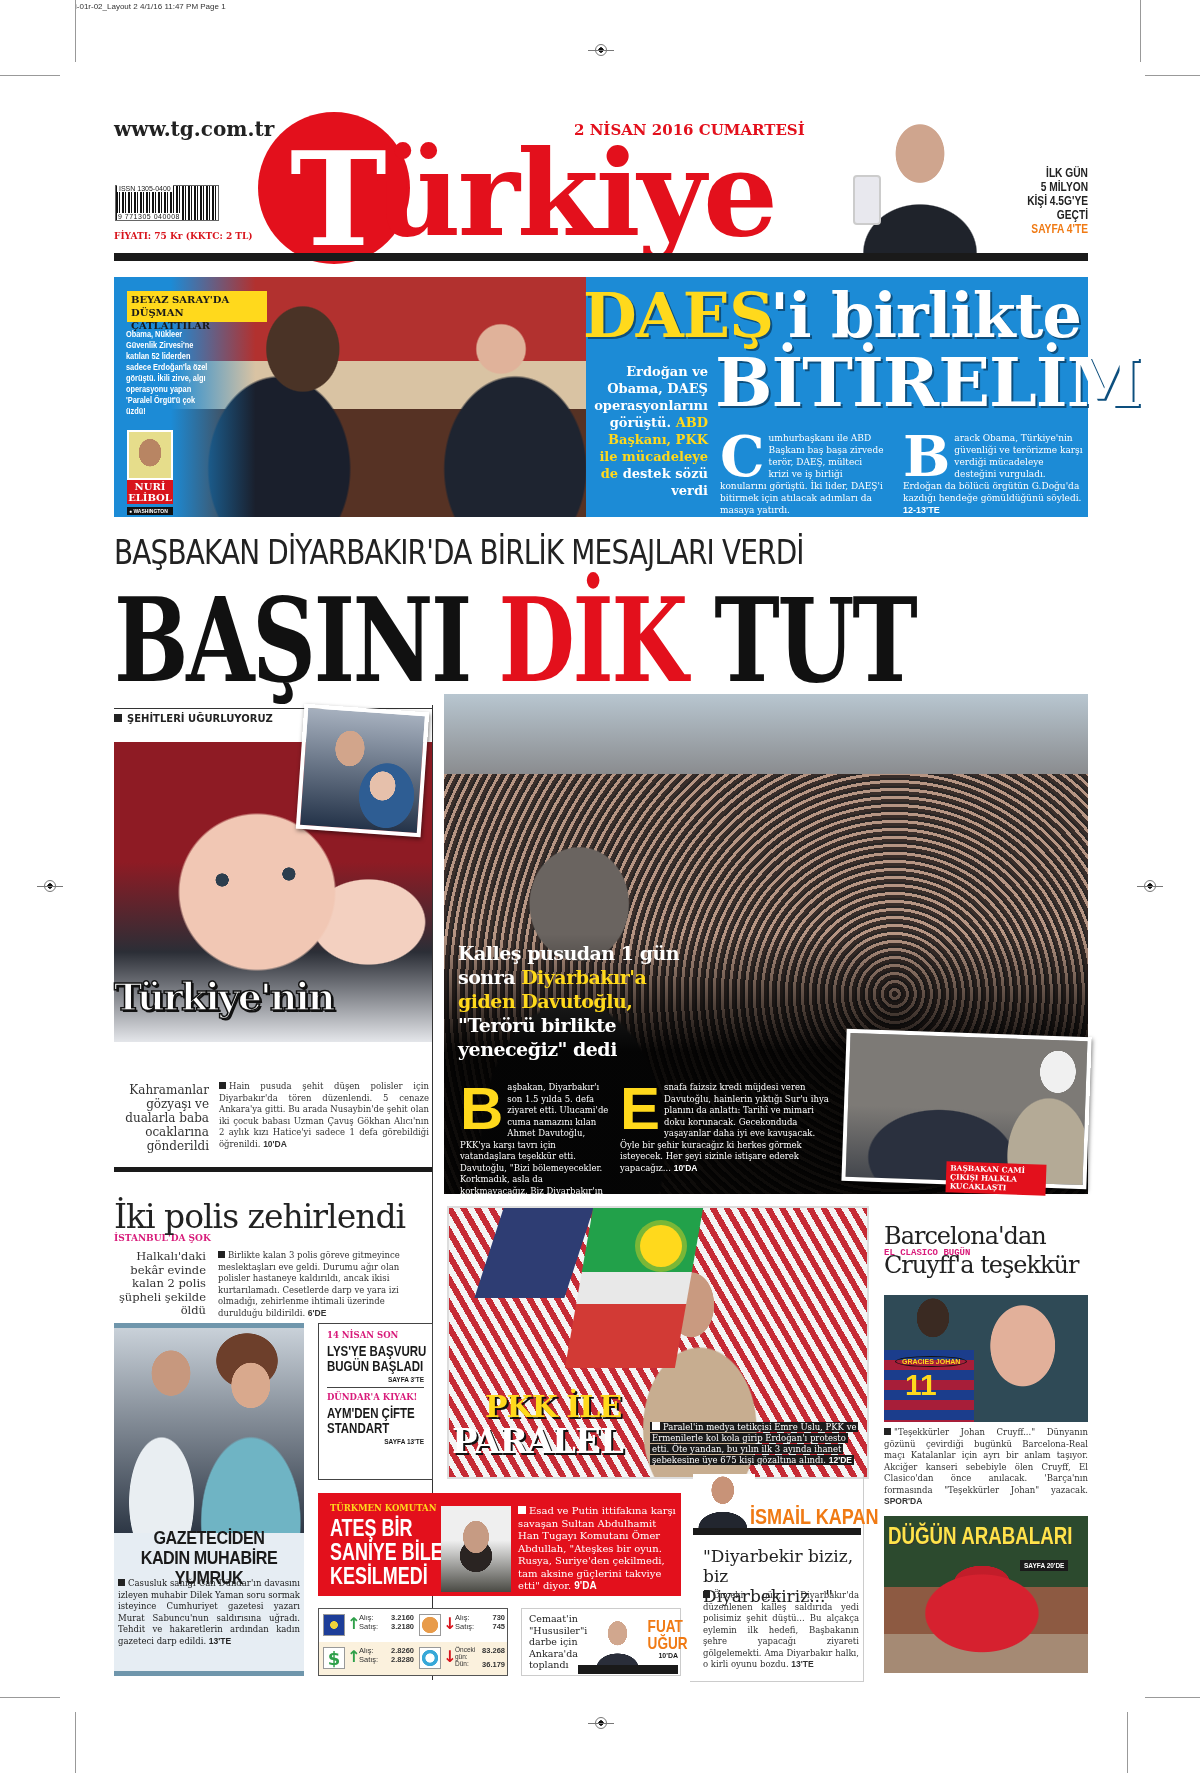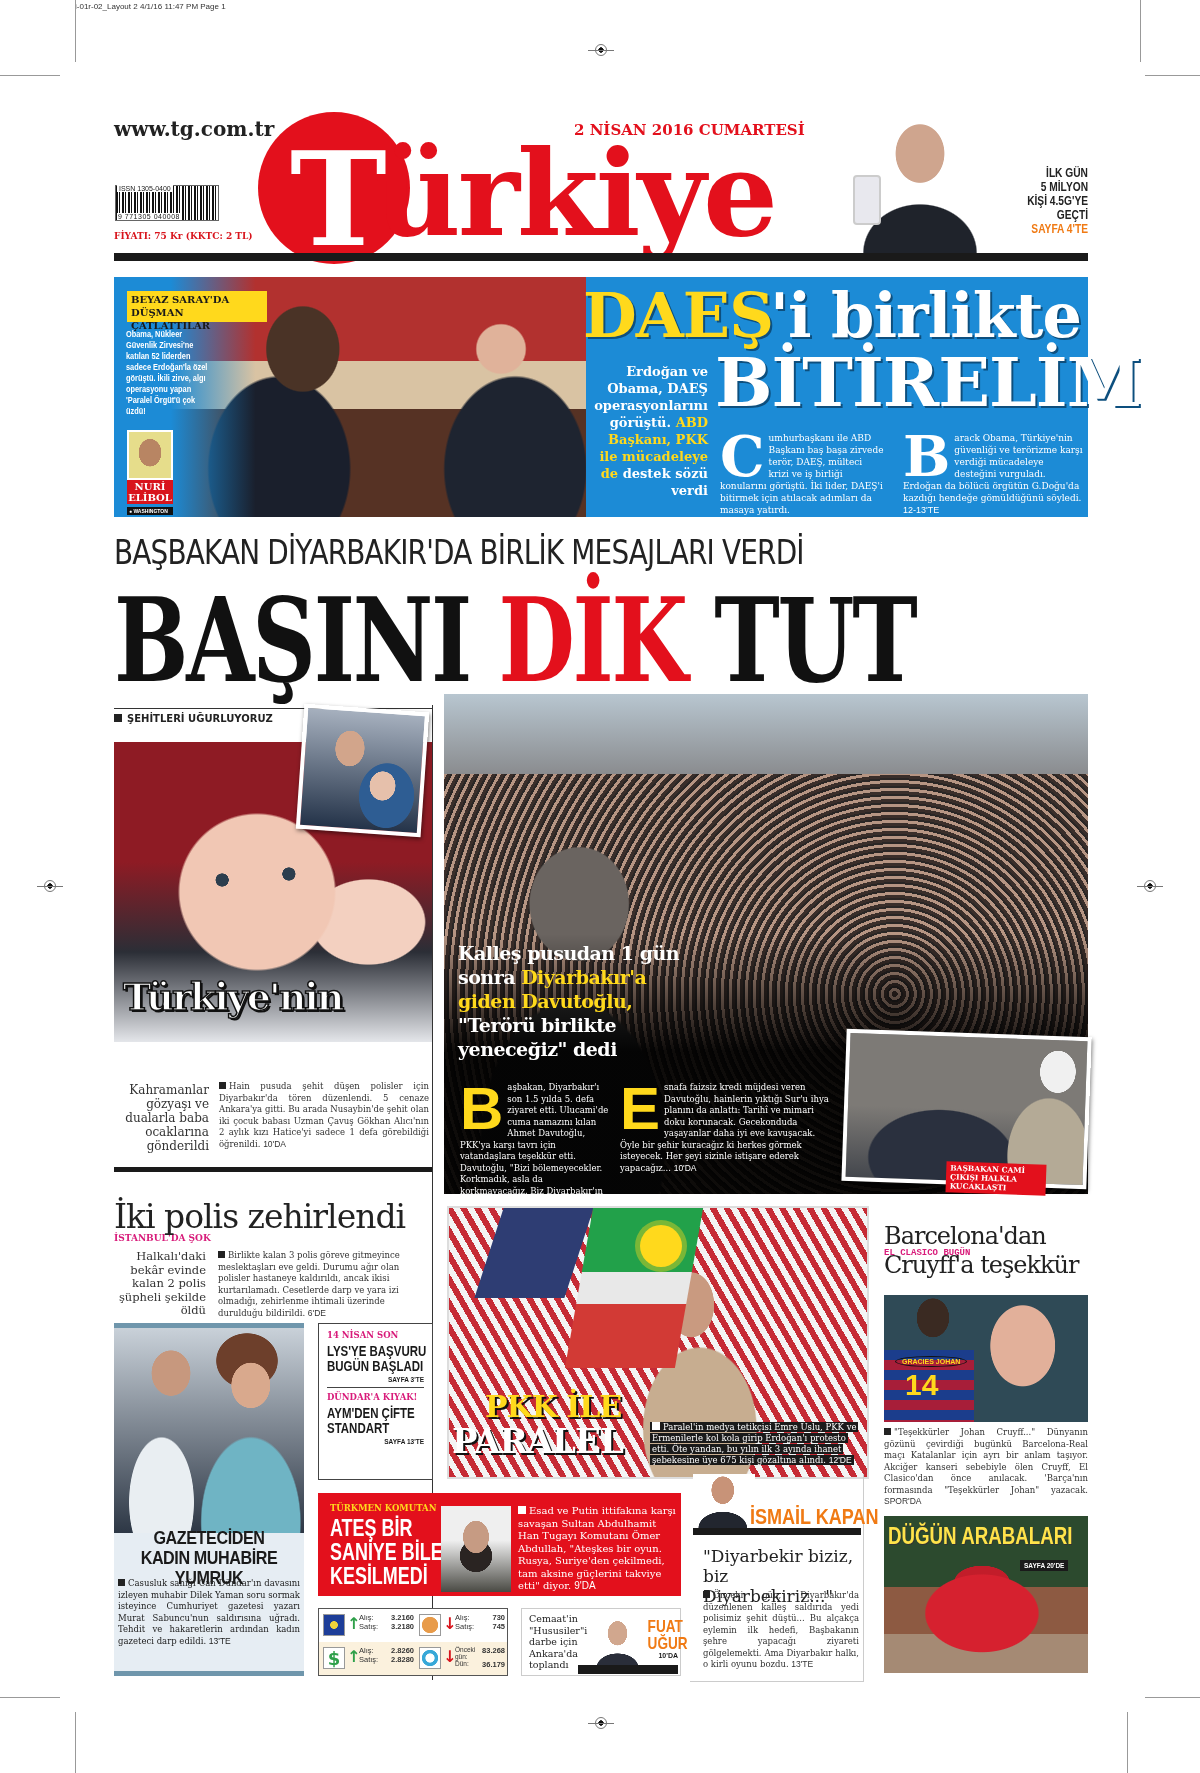--- a/index.html
+++ b/index.html
@@ -49,21 +49,21 @@
   .columnist-loc { left: 127px; top: 507px; width: 46px; background: #111; color: #fff; font: 700 5px "Liberation Sans", sans-serif; padding: 1px 2px; }
   .hl-daes { left: 583px; top: 285px; font: 900 62px/1 "DejaVu Serif", serif; color: #ffd91c; letter-spacing: -1px; text-shadow: 2px 2px 0 #0d4f7e; }
   .hl-birlikte { left: 770px; top: 285px; font: 900 62px/1 "DejaVu Serif", serif; color: #fff; letter-spacing: -1px; text-shadow: 2px 2px 0 #0d4f7e; }
   .hl-bitirelim { left: 715px; top: 348px; font: 900 68px/1 "DejaVu Serif", serif; color: #fff; letter-spacing: -1px; text-shadow: 2px 2px 0 #0d4f7e; }
   .top-deck { left: 590px; top: 363px; width: 118px; text-align: right; font: 900 13px/17px "DejaVu Serif", serif; color: #fff; }
   .top-deck .hi { color: #ffd91c; }
   .top-col { font: 9px/12px "DejaVu Serif", serif; color: #fff; }
   .dropcap { float: left; font: 900 56px/48px "DejaVu Serif", serif; color: #fff; margin-right: 4px; }
   .top-col-a { left: 720px; top: 432px; width: 165px; }
   .top-col-b { left: 903px; top: 432px; width: 180px; }
-  .ref { font-family: "Liberation Sans", sans-serif; font-weight: 400; }
+  .ref { font-family: "Liberation Sans", sans-serif; font-weight: 700; }
 
   
   .subhead { left: 114px; top: 535px; width: 974px; font: 400 34px/1 "DejaVu Sans", sans-serif; color: #222; letter-spacing: -1px; transform: scaleX(0.82); transform-origin: left top; white-space: nowrap; }
   .main-hl { left: 114px; top: 582px; font: 900 116px/1 "DejaVu Serif", serif; color: #111; letter-spacing: -3px; white-space: nowrap; transform: scaleX(0.76); transform-origin: left top; }
   .main-hl .red { color: #e3101c; }
 
   
   .section-tag { font: 700 10px "DejaVu Sans", sans-serif; color: #222; }
   .section-tag .sq { display: inline-block; width: 8px; height: 8px; background: #222; margin-right: 5px; }
   .tag-sehit { left: 114px; top: 713px; }
@@ -72,21 +72,21 @@
     radial-gradient(circle 8px at 34% 46%, #2c3e4e 80%, transparent 85%),
     radial-gradient(circle 8px at 55% 44%, #2c3e4e 80%, transparent 85%),
     radial-gradient(ellipse 110px 110px at 45% 50%, #f1c7b4 70%, transparent 72%),
     radial-gradient(ellipse 80px 60px at 80% 60%, #f3d0c0 70%, transparent 72%),
     linear-gradient(180deg, #8e1b24 0 40%, #2b2e36 70%, #e4e6ea 100%); }
   .inset-photo { left: 300px; top: 708px; width: 125px; height: 125px; border: 4px solid #fff; box-shadow: 1px 2px 4px rgba(0,0,0,.5); transform: rotate(4deg); background:
     radial-gradient(ellipse 18px 22px at 38% 32%, #d2a58b 80%, transparent 82%),
     radial-gradient(ellipse 16px 18px at 68% 62%, #e6c0ab 80%, transparent 82%),
     radial-gradient(ellipse 34px 40px at 72% 70%, #2e5d93 80%, transparent 82%),
     linear-gradient(180deg, #a6b0be, #243349); }
-  .baby-hl { left: 123px; top: 975px; width: 260px; font: 900 38px/44px "DejaVu Serif", serif; color: #111; letter-spacing: -2px; text-shadow: 0 0 3px #fff, 0 0 3px #fff; }
+  .baby-hl { left: 114px; top: 975px; width: 260px; font: 900 38px/44px "DejaVu Serif", serif; color: #111; letter-spacing: -2px; text-shadow: 0 0 3px #fff, 0 0 3px #fff; }
   .baby-hl .l1 { color: #fff; -webkit-text-stroke: 1.5px #111; text-shadow: 2px 2px 0 #111; }
   .baby-deck { left: 114px; top: 1083px; width: 95px; text-align: right; font: 400 12px/14px "DejaVu Serif", serif; color: #333; }
   .baby-body { left: 219px; top: 1081px; width: 210px; font: 8.5px/11.5px "DejaVu Serif", serif; color: #333; text-align: justify; }
   .sq-inline { display: inline-block; width: 7px; height: 7px; background: #222; margin-right: 3px; }
   .left-rule2 { left: 114px; top: 1167px; width: 318px; height: 5px; background: #1a1a1a; }
   .vrule { left: 432px; top: 705px; width: 1px; height: 975px; background: #333; }
 
   
   .rally-photo { left: 444px; top: 694px; width: 644px; height: 500px; background:
     radial-gradient(ellipse 70px 80px at 21% 42%, #6a6460 70%, transparent 72%),
@@ -409,18 +409,18 @@
 <div class="abs ismail-photo"></div>
 <div class="abs ismail-name">İSMAİL KAPAN</div>
 <div class="abs ismail-bar"></div>
 <div class="abs ismail-hl" style="width:160px;">"Diyarbekir biziz, biz Diyarbekiriz..."</div>
 <div class="abs ismail-body"><span class="sq-inline"></span><span>Önceki gün, Diyarbakır'da düzenlenen kalleş saldırıda yedi polisimiz şehit düştü... Bu alçakça eylemin ilk hedefi, Başbakanın şehre yapacağı ziyareti gölgelemekti. Ama Diyarbakır halkı, o kirli oyunu bozdu.</span> <b class="ref">13'TE</b></div>
 
 <div class="abs kicker-pink tag-elc">EL CLASICO BUGÜN</div>
 <div class="abs barca-hl"><b>Barcelona</b><span>'dan Cruyff'a teşekkür</span></div>
 <div class="abs barca-photo"></div>
 <div class="abs barca-shirt">GRACIES JOHAN</div>
-<div class="abs barca-num">14</div>
+<div class="abs barca-num">11</div>
 <div class="abs barca-body"><span class="sq-inline"></span><span>"Teşekkürler Johan Cruyff..." Dünyanın gözünü çevirdiği bugünkü Barcelona-Real maçı Katalanlar için ayrı bir anlam taşıyor. Akciğer kanseri sebebiyle ölen Cruyff, El Clasico'dan önce anılacak. 'Barça'nın formasında "Teşekkürler Johan" yazacak.</span> <b class="ref">SPOR'DA</b></div>
 
 <div class="abs dugun-photo"></div>
 <div class="abs dugun-hl">DÜĞÜN ARABALARI</div>
 <div class="abs dugun-ref">SAYFA 20'DE</div>
 
 </body></html>

